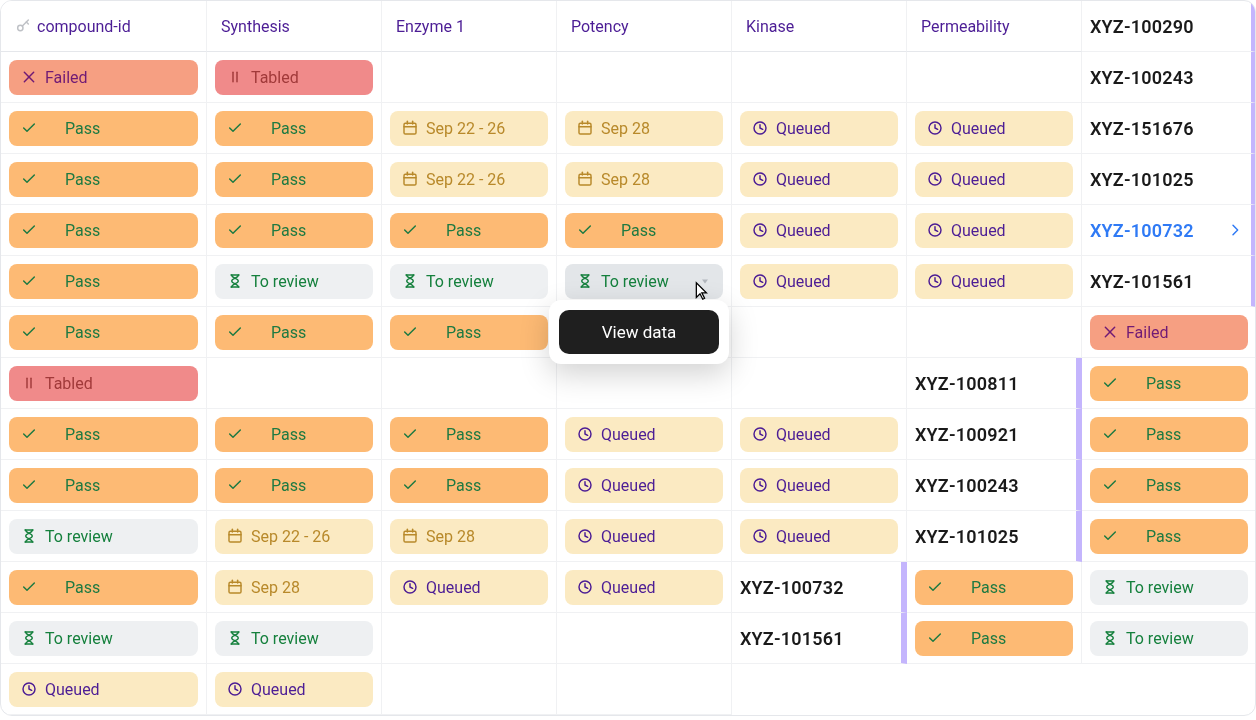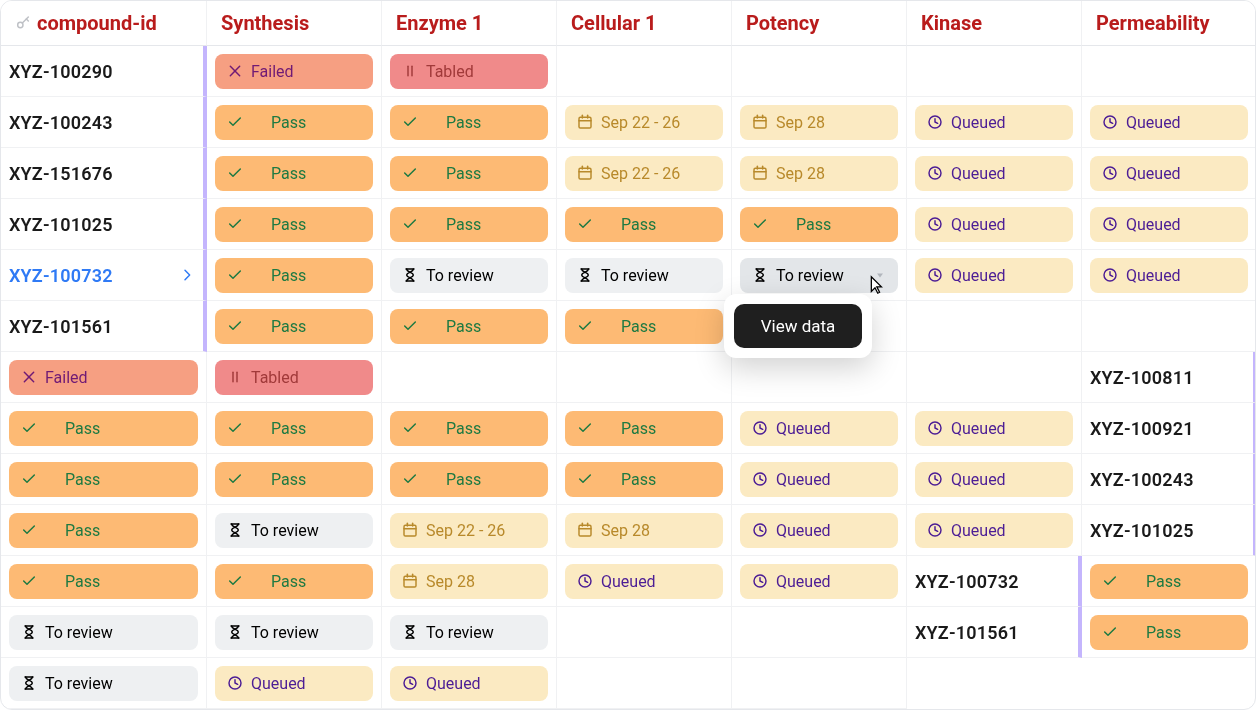--- a/index.html
+++ b/index.html
@@ -13,45 +13,44 @@
   .grid {
     display: grid;
     grid-template-columns: 206px repeat(6, 175px);
     width: 1256px;
     border: 1px solid #e5e7eb;
     border-radius: 12px;
     overflow: hidden;
   }
   .hdr {
     padding: 10px 14px;
-    color: #b91c1c;
-    font-size: 20px;
+    color: #4c1d95;
+    font-size: 16px;
     background: #fff;
     border-bottom: 1px solid #e5e7eb;
     border-right: 1px solid #f0f1f3;
     display: flex;
     align-items: center;
     gap: 6px;
-    font-weight: bold;
   }
   .cell {
     padding: 6px 8px;
     border-bottom: 1px solid #f0f1f3;
     border-right: 1px solid #f0f1f3;
     display: flex;
     align-items: center;
     height: 51px;
     position: relative;
   }
   .cell.idcell {
     padding: 0 8px;
     font-size: 18px;
     font-weight: 600;
     letter-spacing: 0.2px;
-    border-right: 4px solid #c4b5fd;
+    border-right: 6px solid #c4b5fd;
     text-align: center;
   }
   .cell.idcell.active .idtext { color: #2f7af5; }
   .cell.idcell .chev {
     margin-left: auto;
     display: none;
   }
   .cell.idcell.active .chev { display: inline-flex; }
   .pill {
     display: inline-flex;
@@ -63,37 +62,37 @@
     width: 100%;
     white-space: nowrap;
     overflow: hidden;
   }
   .pill .lbl { overflow: hidden; text-overflow: ellipsis; }
   .pill.pass   { background: #fdba74; color: #1e7a42; gap: 28px; }
   .pill.failed { background: #f69f82; color: #701a75; }
   .pill.tabled { background: #f08a8a; color: #a13a3a; text-align: right; }
   .pill.queued { background: #fbeac2; color: #4c1d95; }
   .pill.date   { background: #fbeac2; color: #b8892a; }
-  .pill.review { background: #eef0f2; color: #000000; }
+  .pill.review { background: #eef0f2; color: #15803d; }
   .pill.review.hover { background: #e3e6e9; }
   .caret {
     margin-left: auto;
     opacity: 0.55;
   }
   .key-icon { opacity: 0.55; }
   .popover {
     position: absolute;
     top: 44px;
     left: -8px;
     background: #fff;
     border-radius: 12px;
     box-shadow: 0 10px 30px rgba(0,0,0,0.18);
     padding: 10px;
     z-index: 50;
-    width: 148px;
+    width: 180px;
   }
   .view-btn {
     background: #1f1f1f;
     color: #fff;
     border-radius: 10px;
     padding: 12px 0;
     text-align: center;
     font-size: 17px;
     cursor: pointer;
   }
@@ -120,23 +119,20 @@
       </span>
       <span>compound-id</span>
     </div>
     <div class="hdr">
       <span>Synthesis</span>
     </div>
     <div class="hdr">
       <span>Enzyme 1</span>
     </div>
     <div class="hdr">
-      <span>Cellular 1</span>
-    </div>
-    <div class="hdr">
       <span>Potency</span>
     </div>
     <div class="hdr">
       <span>Kinase</span>
     </div>
     <div class="hdr">
       <span>Permeability</span>
     </div>
     <div class="cell idcell">
       <span class="idtext">XYZ-100290</span>

